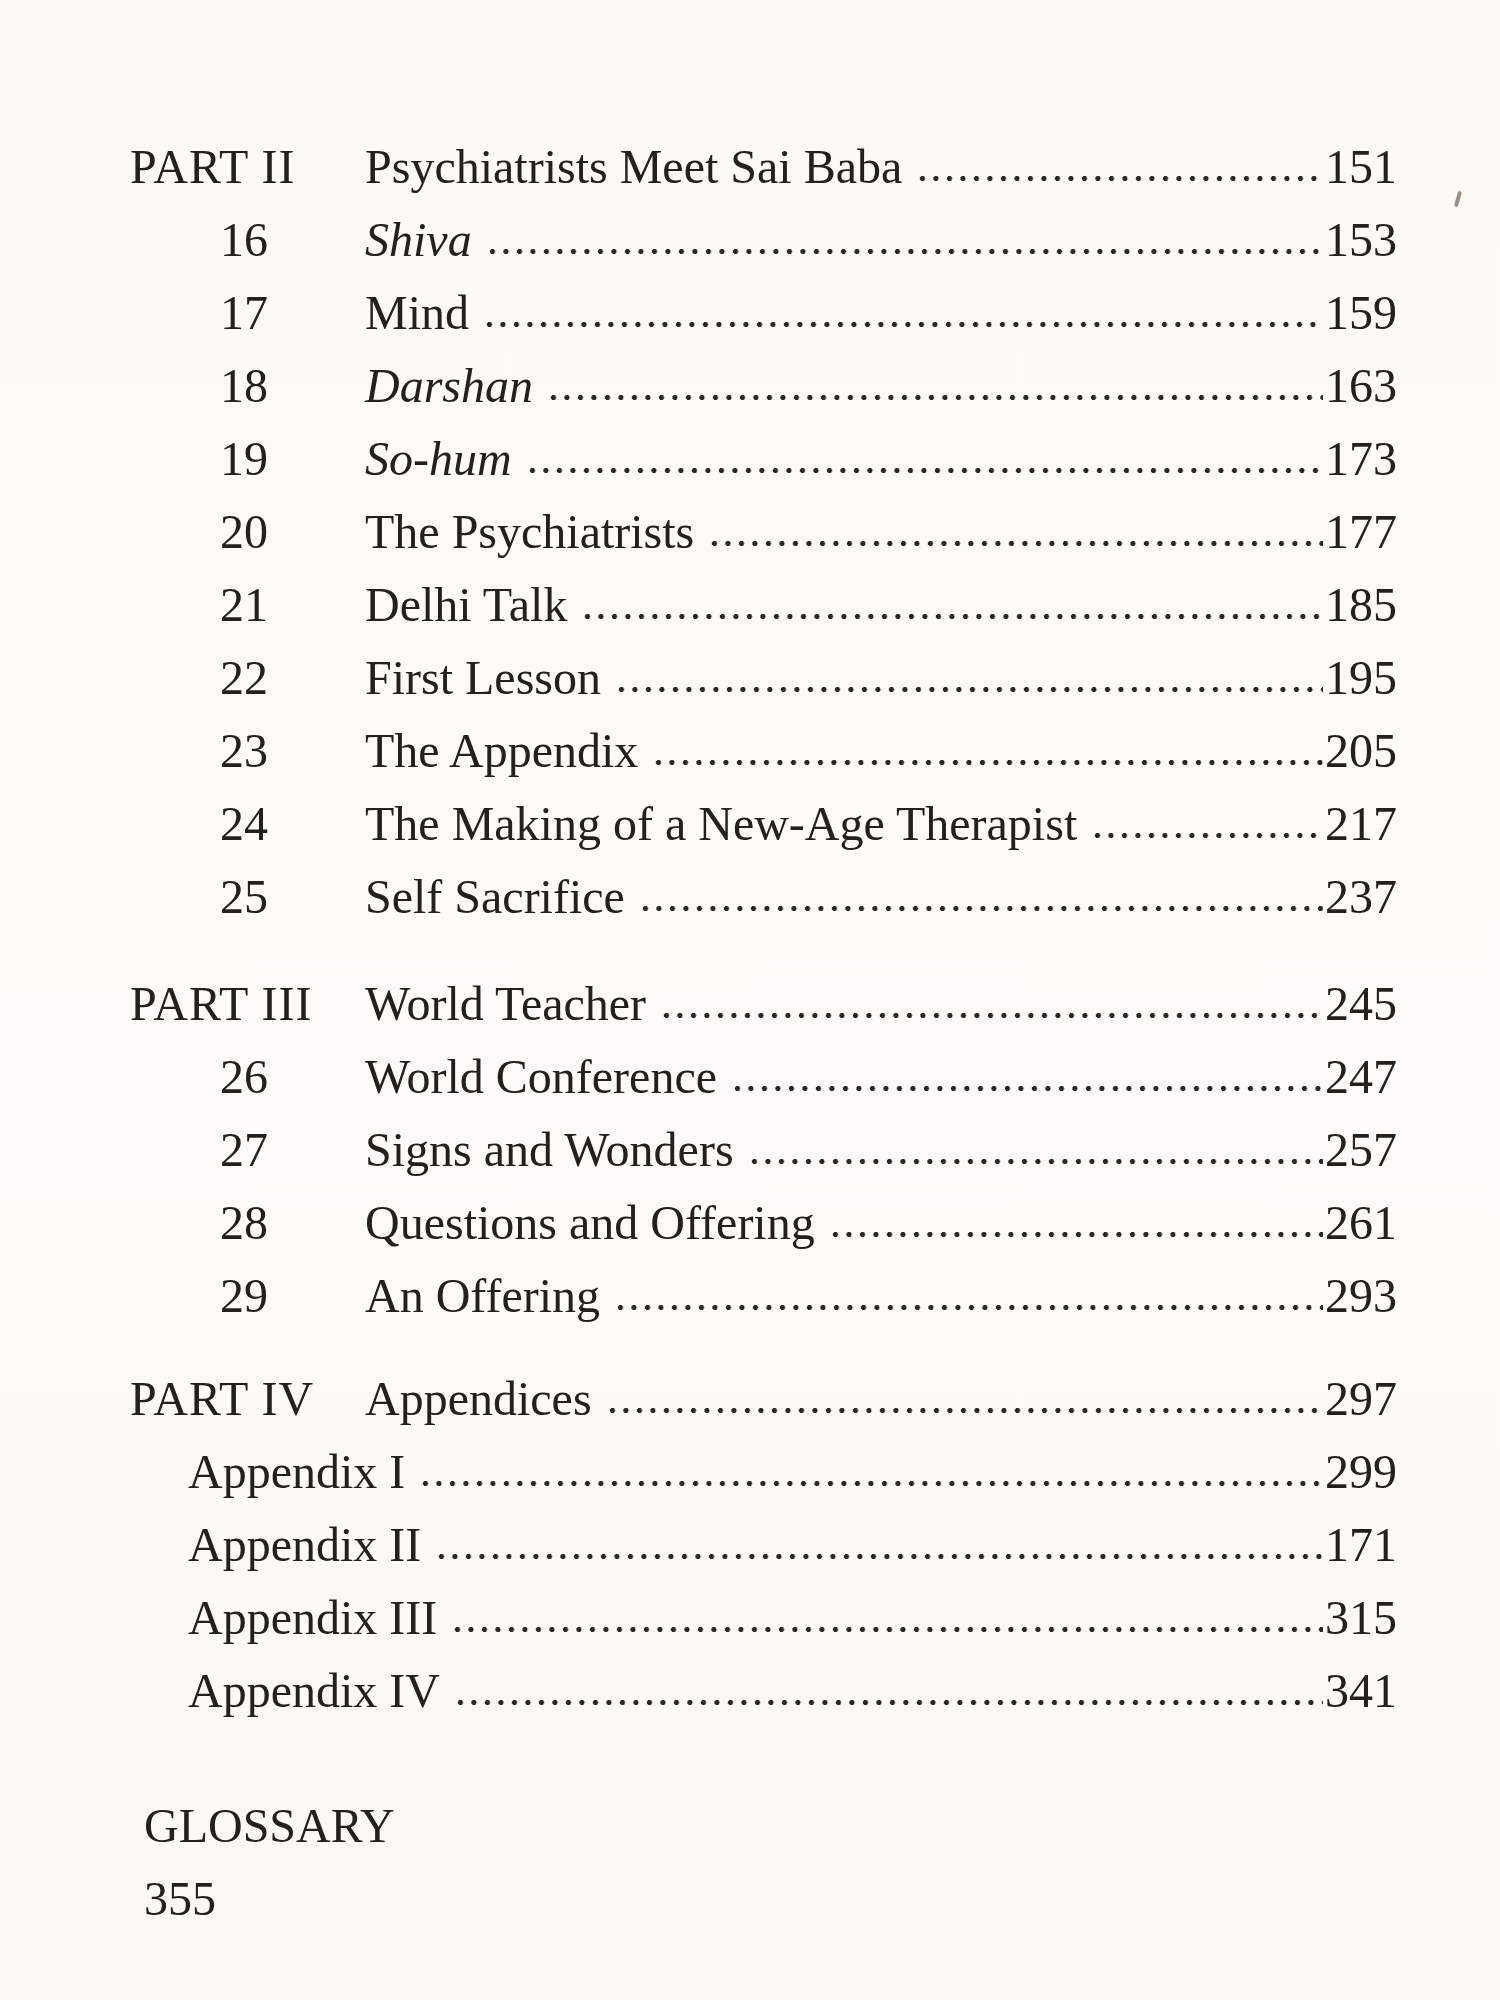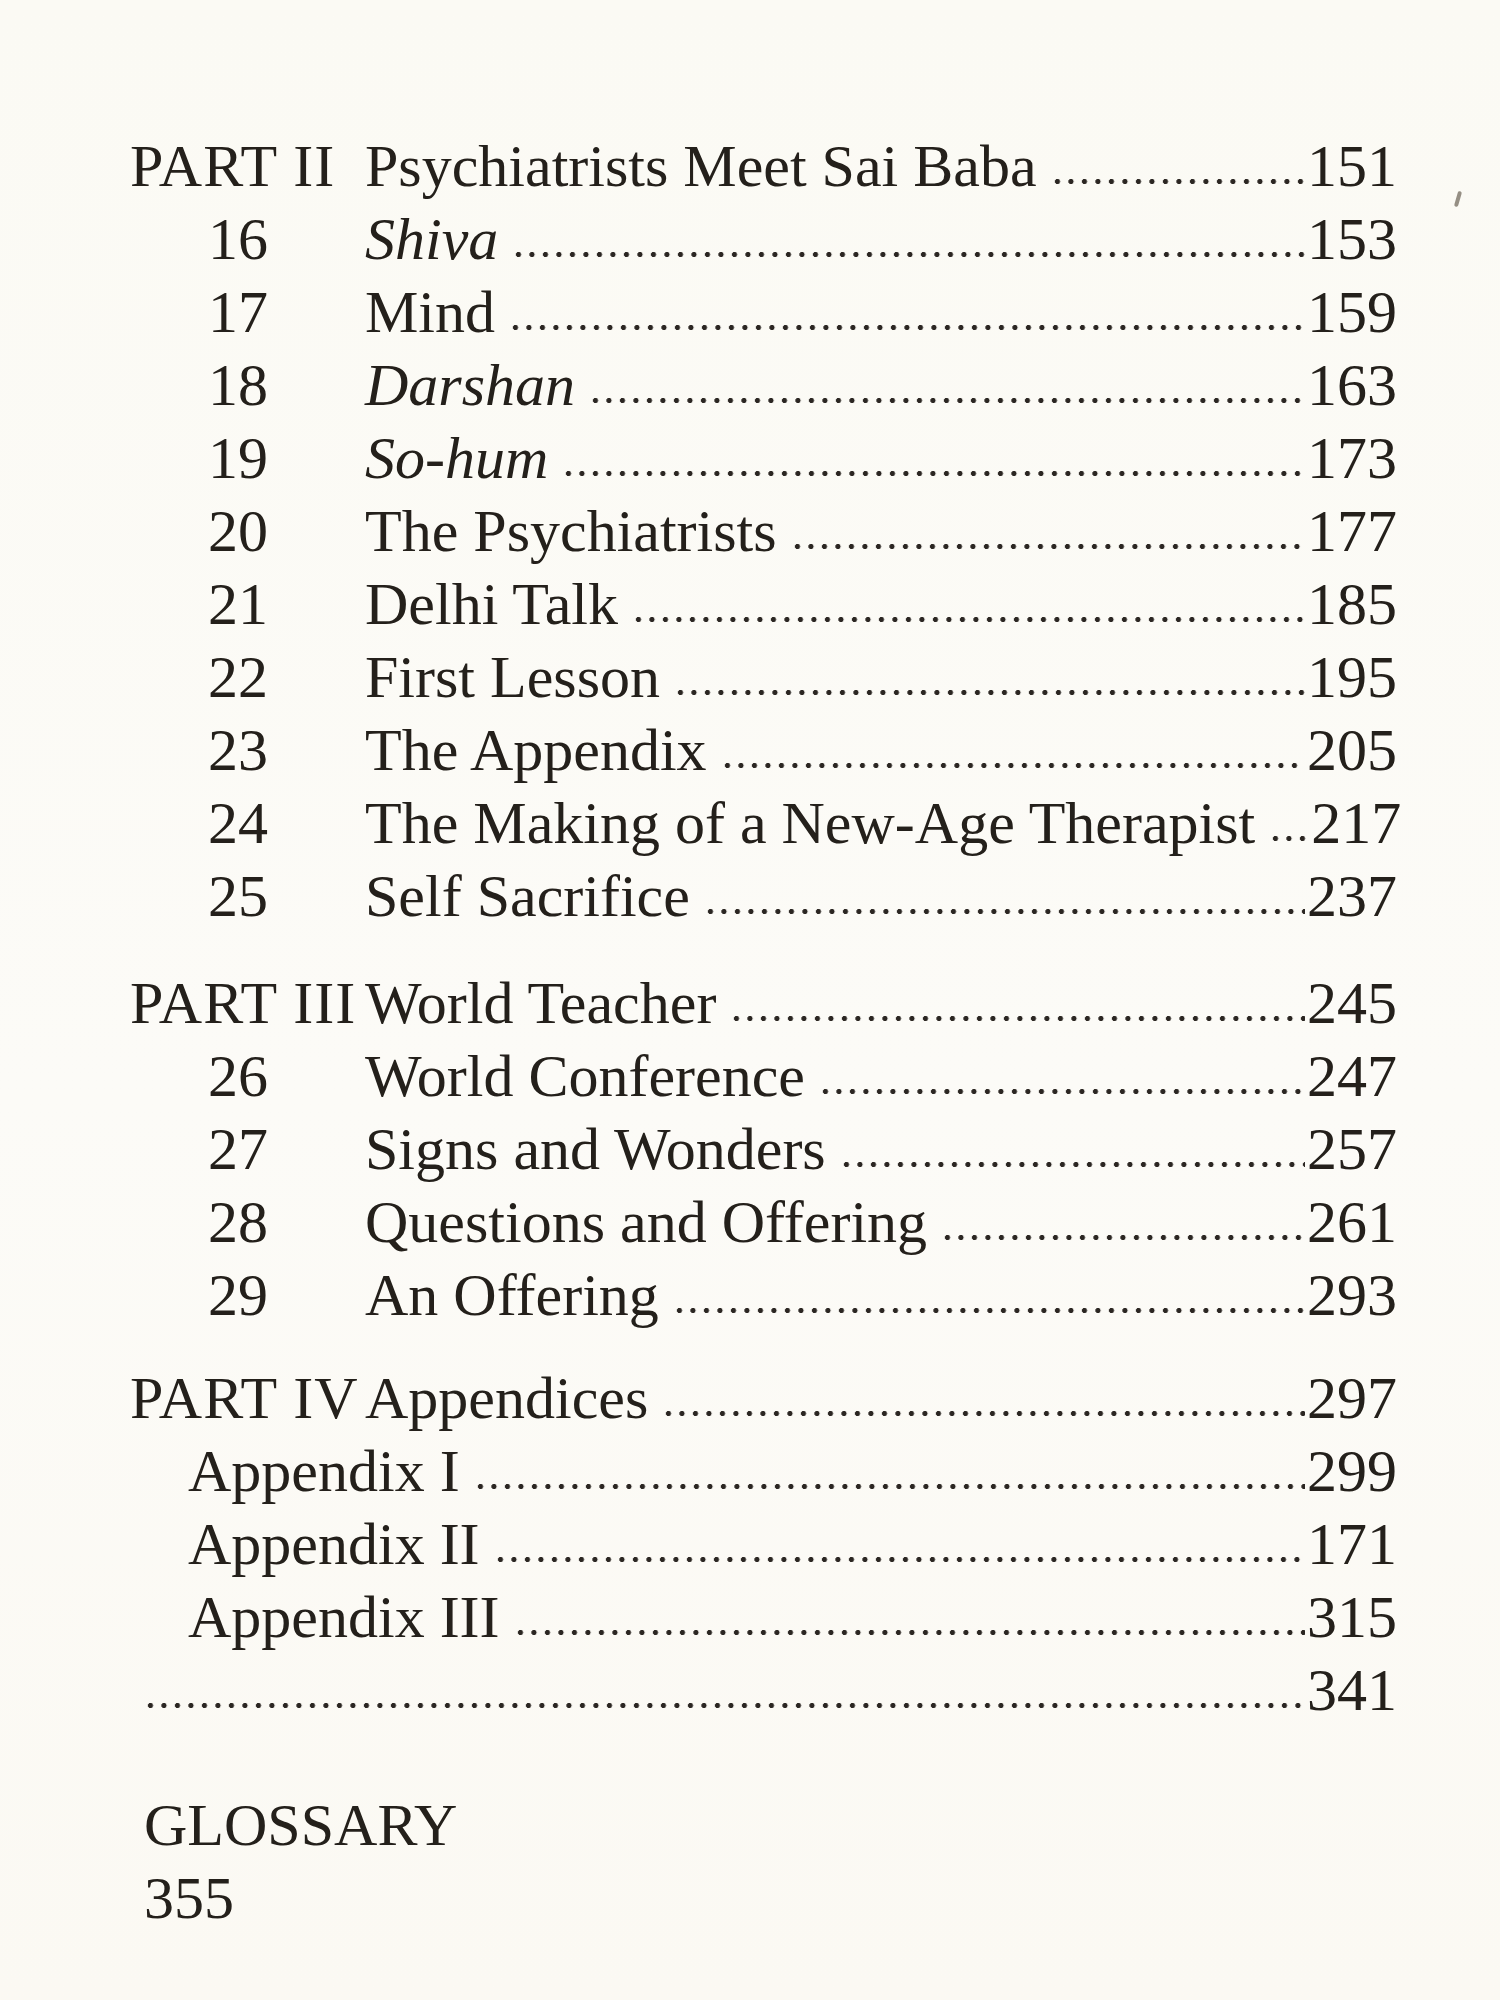--- a/index.html
+++ b/index.html
@@ -9,21 +9,21 @@
     box-sizing:border-box;
     padding:130px 103px 0 130px;
     background:linear-gradient(180deg,#fbfaf4 0%,#fcfbf7 55%,#fbf9f3 100%);
     color:#24201b;
     font-family:"Liberation Serif","DejaVu Serif",serif;
     overflow:hidden;
   }
   .row{
     display:flex;align-items:baseline;
     height:73px;line-height:73px;
-    font-size:60px;white-space:nowrap;
+    font-size:48px;white-space:nowrap;
   }
   .part-label{flex:0 0 235px;width:235px;letter-spacing:1px;}
   .chap-num{flex:0 0 235px;width:235px;box-sizing:border-box;text-align:right;padding-right:97px;}
   .title{flex:0 0 auto;}
   .em{font-style:italic;}
   .app-indent{margin-left:58px;}
   .leader{
     flex:1 1 auto;min-width:40px;height:8px;margin-left:14px;
     align-self:baseline;
     background-image:radial-gradient(circle at 6.5px 3.5px,#2b2622 2.3px,rgba(0,0,0,0) 2.9px);
@@ -178,20 +178,21 @@
     <span class="page-num">171</span>
   </div>
 
   <div class="row">
     <span class="title app-indent">Appendix III</span>
     <span class="leader"></span>
     <span class="page-num">315</span>
   </div>
 
   <div class="row">
+    <span class="title app-indent">Appendix IV</span>
     <span class="leader"></span>
     <span class="page-num">341</span>
   </div>
 
   <div class="row gap-c">
     <span class="title">GLOSSARY</span>
     <span class="leader bold"></span>
     <span class="page-num">355</span>
   </div>
 

